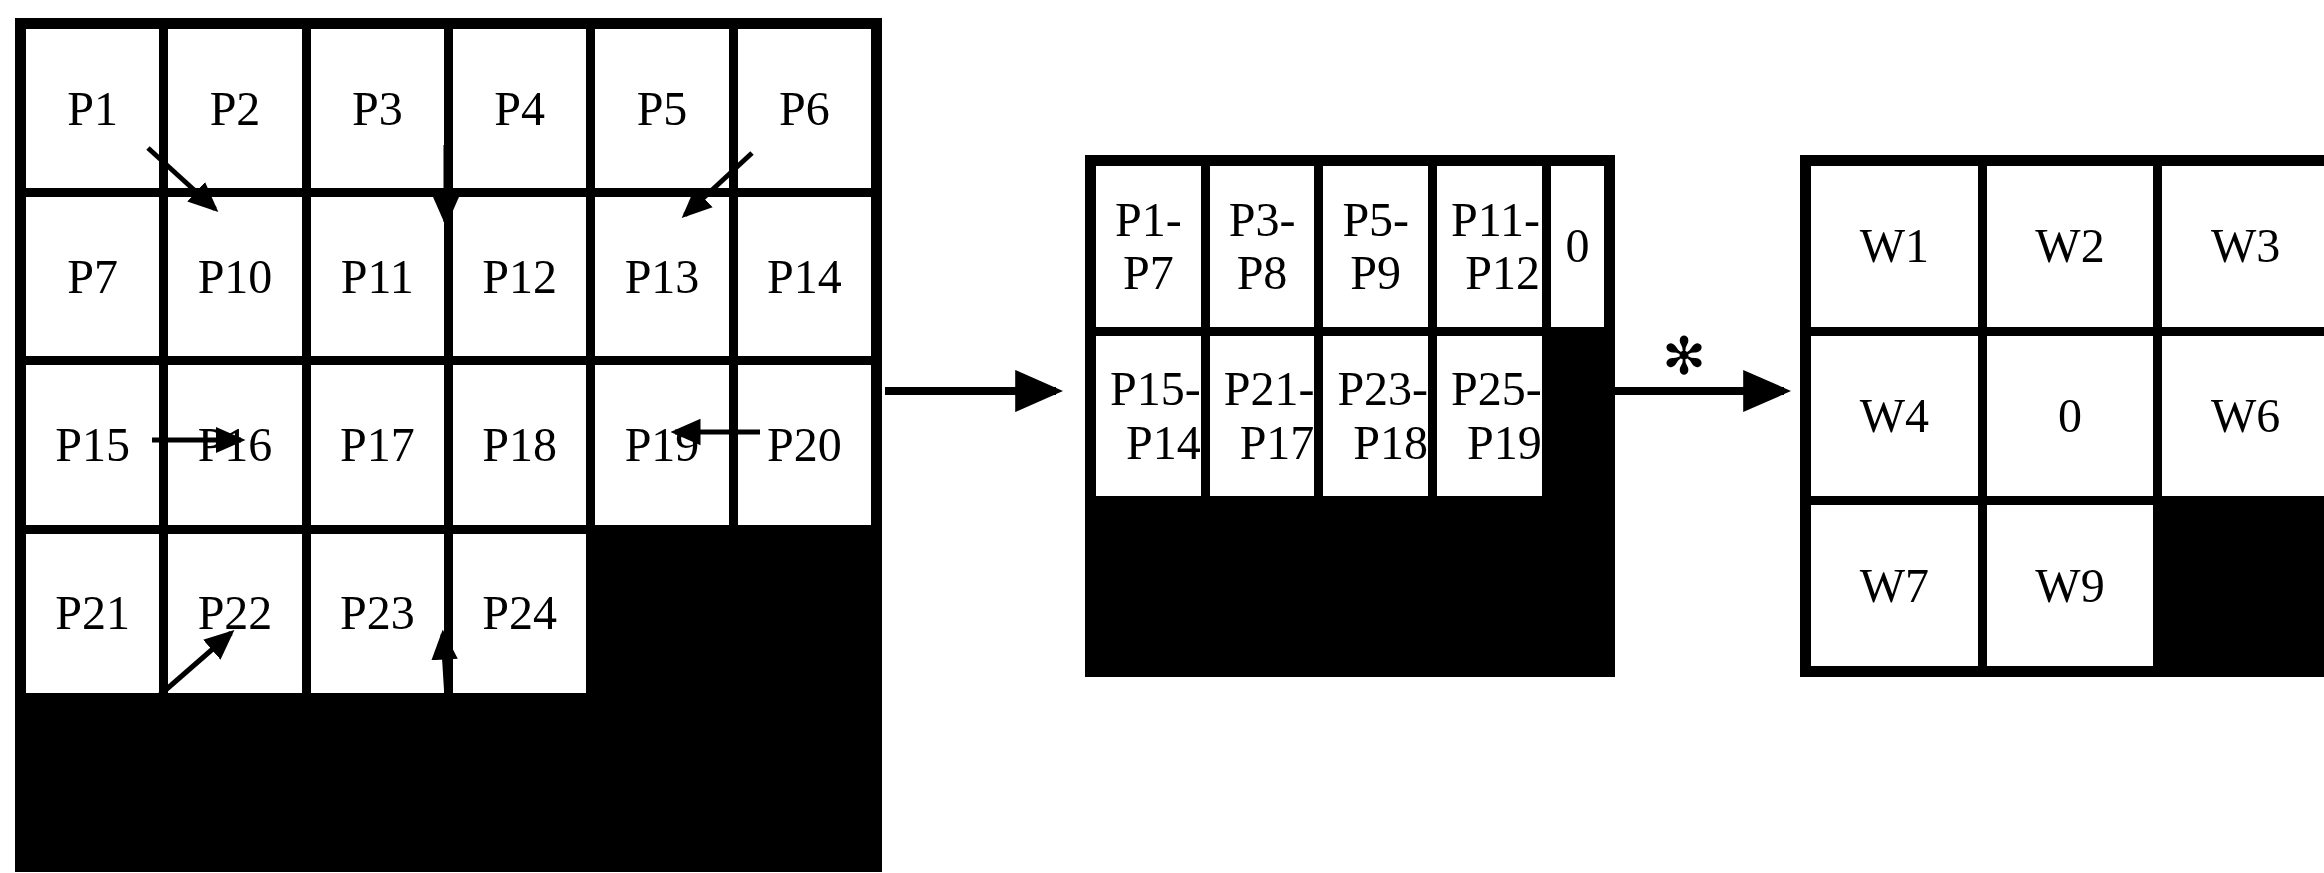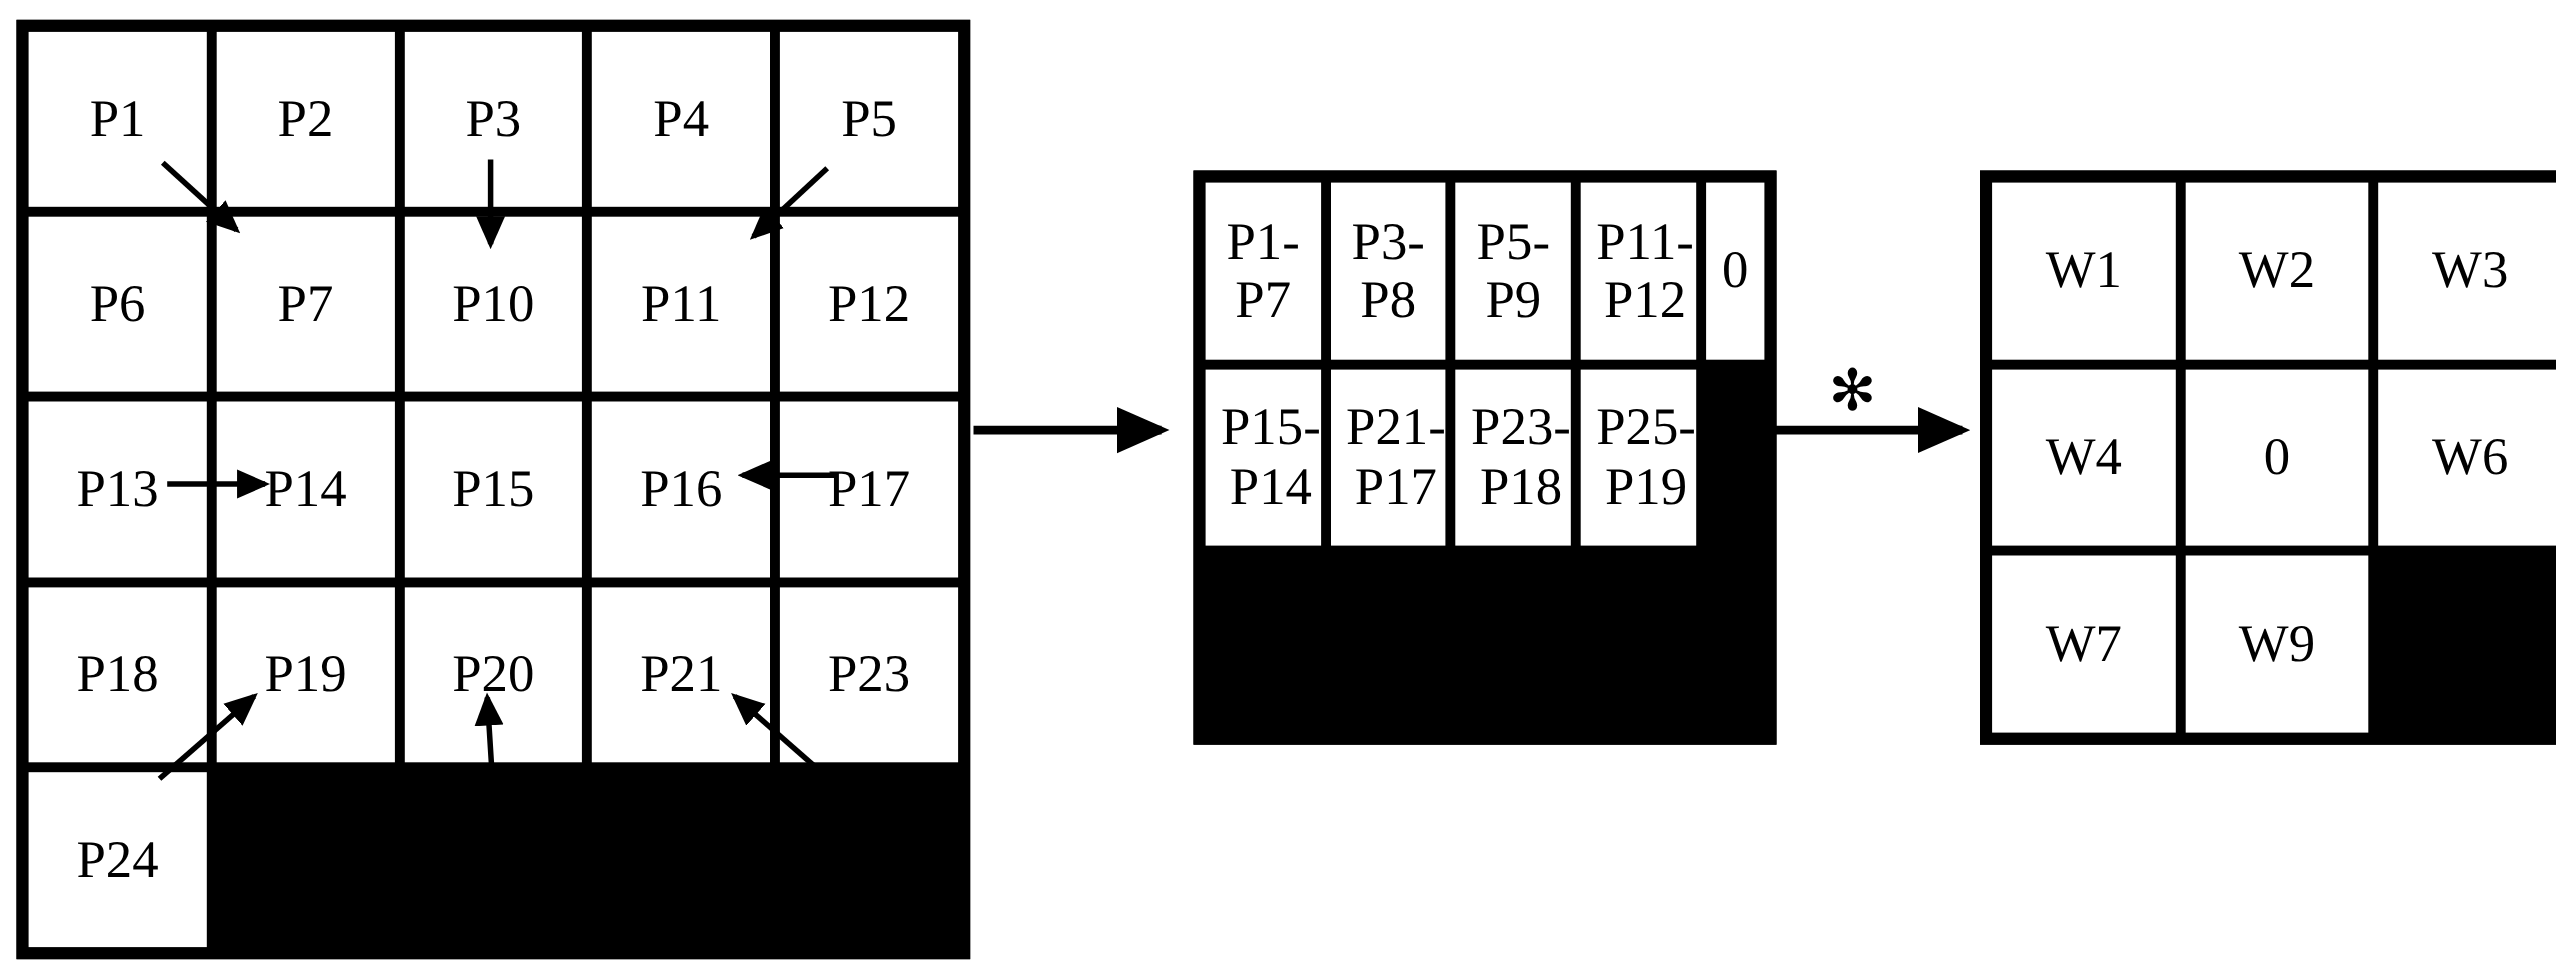--- a/index.html
+++ b/index.html
@@ -18,21 +18,21 @@
   }
   .grid {
     position: absolute;
     display: grid;
     background: #000000;
     border: 11px solid #000000;
   }
   #left-grid {
     left: 15px; top: 18px;
     width: 845px; height: 832px;
-    grid-template-columns: repeat(5, 1fr);
+    grid-template-columns: repeat(6, 1fr);
     grid-template-rows: repeat(5, 1fr);
     gap: 9px;
   }
   #middle-grid {
     left: 1085px; top: 155px;
     width: 508px; height: 500px;
     grid-template-columns: repeat(5, 1fr);
     grid-template-rows: repeat(3, 1fr);
     gap: 9px;
   }
@@ -48,21 +48,21 @@
     display: flex;
     align-items: center;
     justify-content: center;
     font-size: 48px;
     line-height: 1.12;
     white-space: pre-line;
     text-align: center;
   }
   .cell.align-left {
     justify-content: flex-start;
-    text-align: center;
+    text-align: right;
     padding-left: 14px;
   }
   #arrow-layer {
     position: absolute;
     left: 0; top: 0;
     width: 2324px;
     height: 873px;
     pointer-events: none;
   }
   #asterisk {
@@ -94,20 +94,21 @@
     <div class="cell">P12</div>
     <div class="cell">P13</div>
     <div class="cell">P14</div>
     <div class="cell">P15</div>
     <div class="cell">P16</div>
     <div class="cell">P17</div>
     <div class="cell">P18</div>
     <div class="cell">P19</div>
     <div class="cell">P20</div>
     <div class="cell">P21</div>
+    <div class="cell">P22</div>
     <div class="cell">P23</div>
     <div class="cell">P24</div>
   </div>
 
   <div id="middle-grid" class="grid">
     <div class="cell">P1-P7</div>
     <div class="cell">P3-P8</div>
     <div class="cell">P5-P9</div>
     <div class="cell align-left">P11-
 P12</div>

